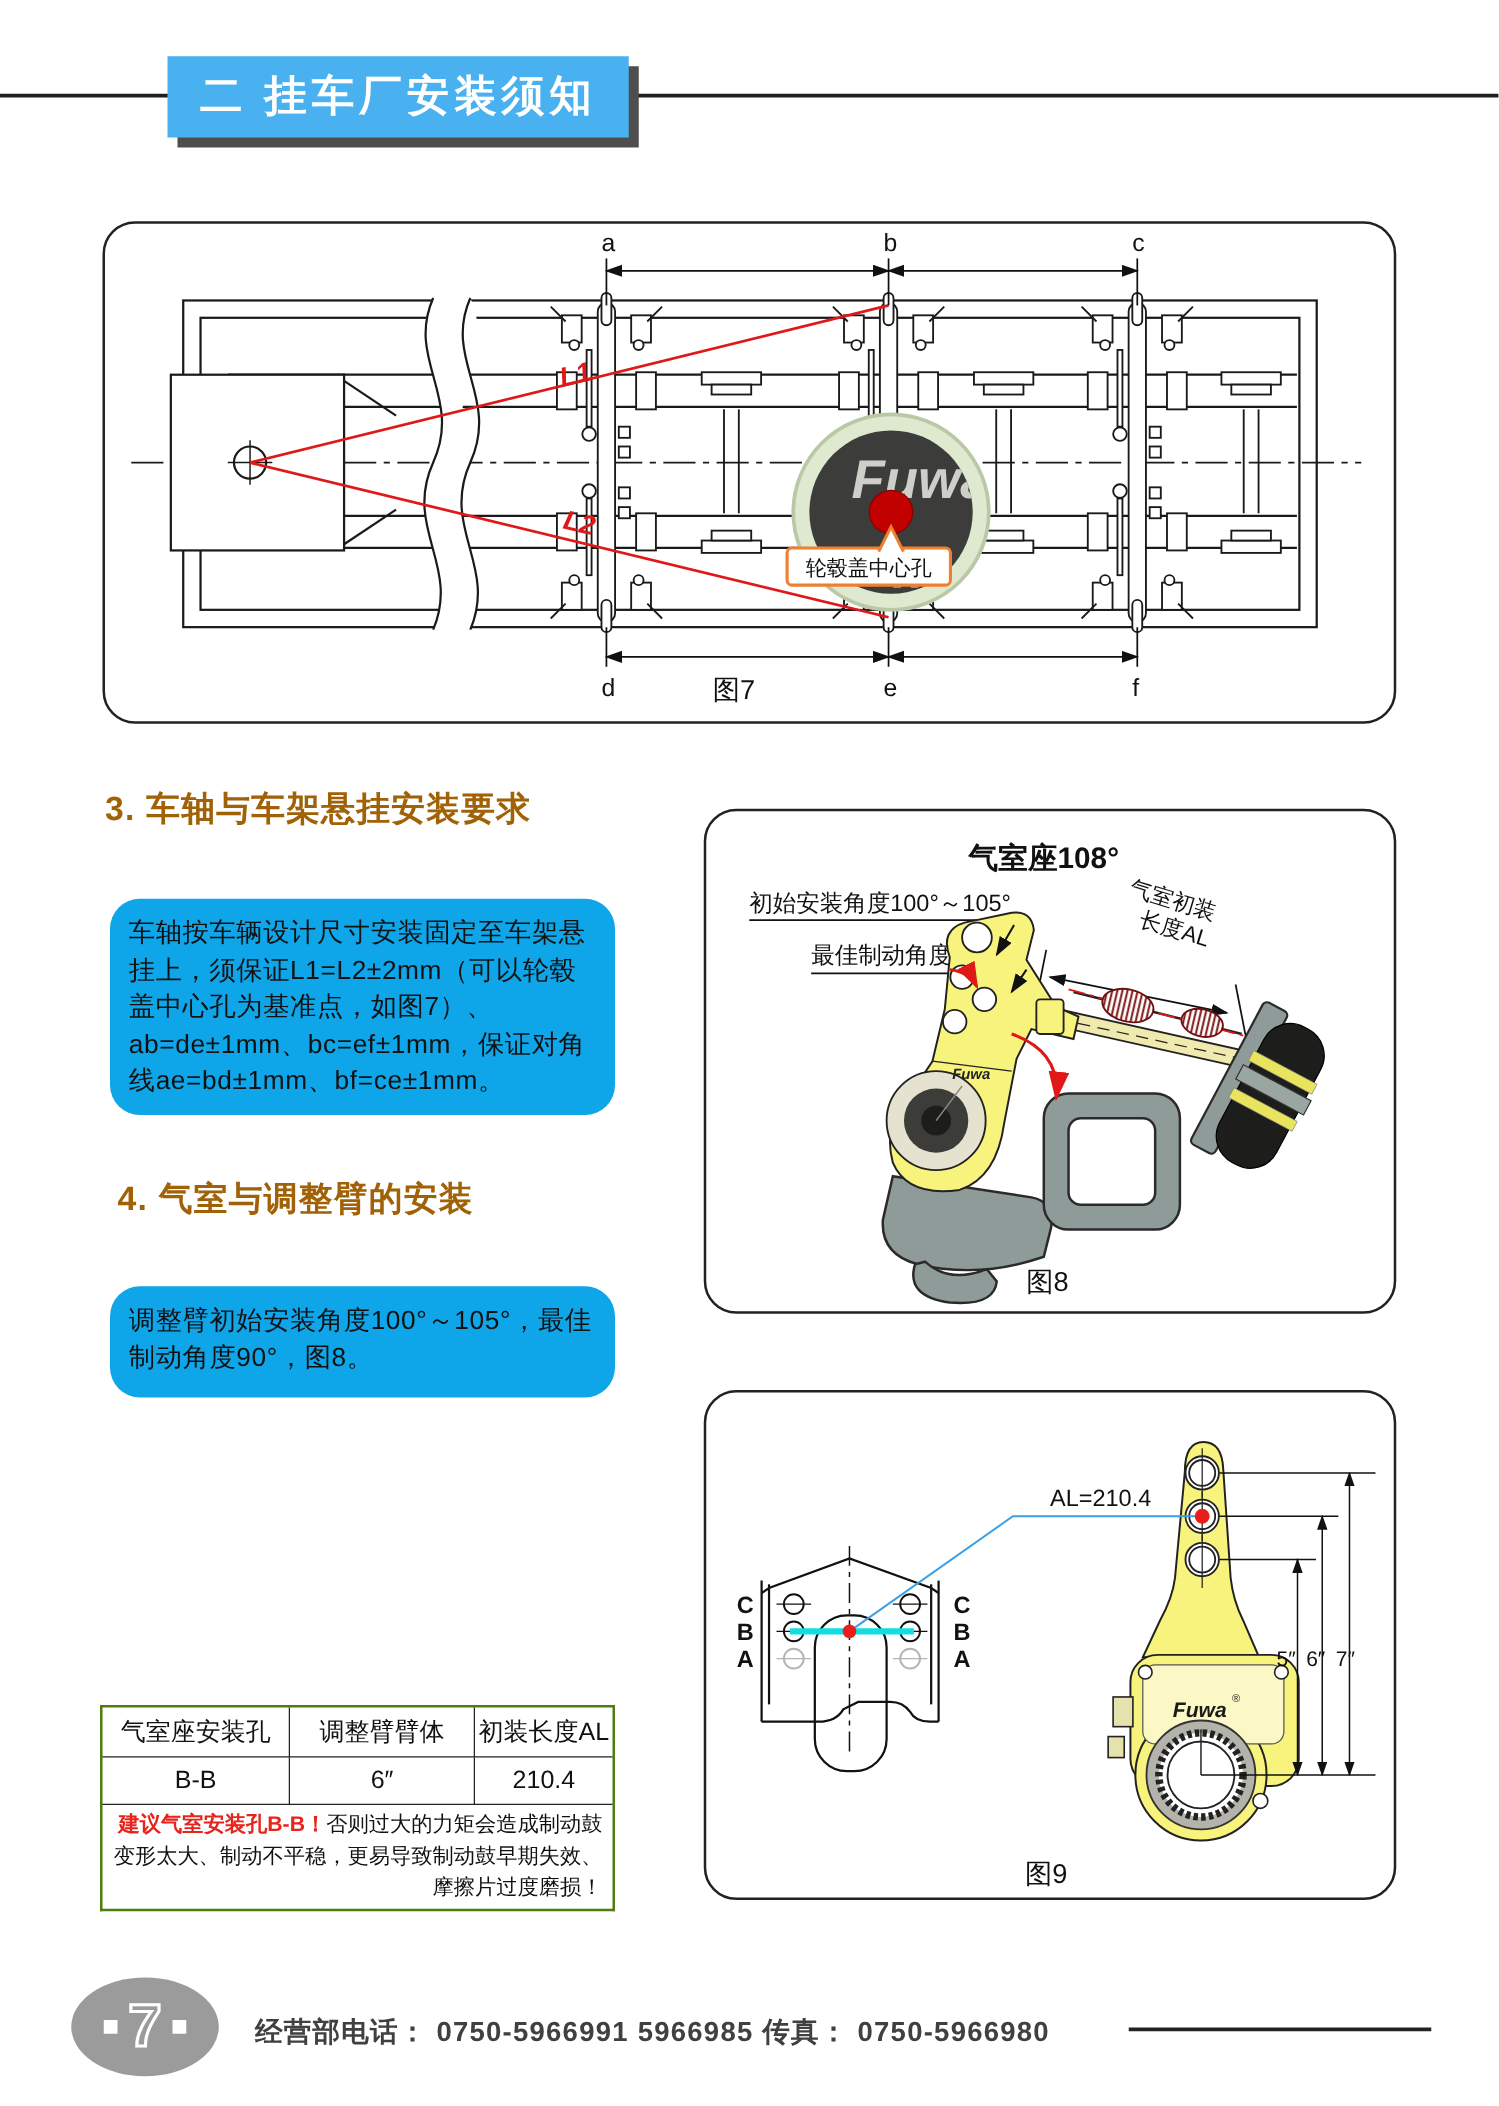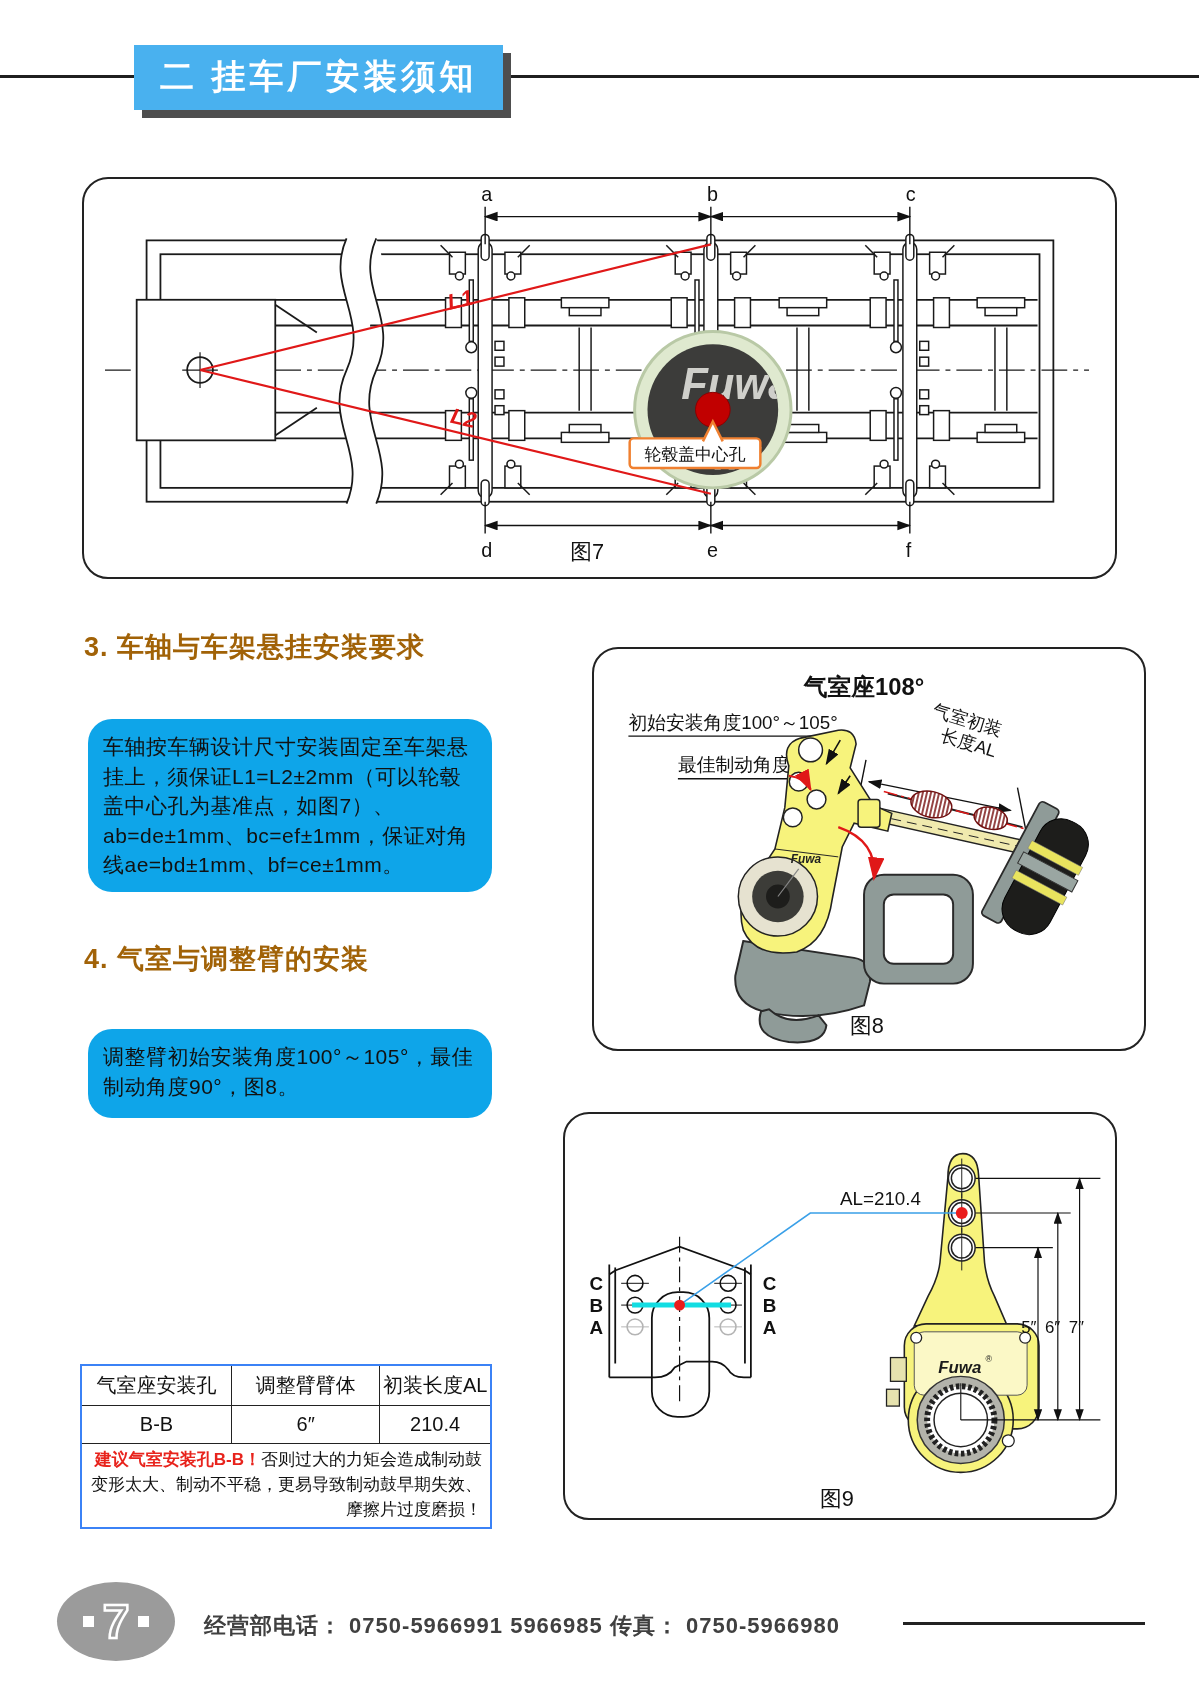--- a/index.html
+++ b/index.html
@@ -5,32 +5,32 @@
   html,body{margin:0;padding:0;background:#ffffff;}
   body{font-family:"Liberation Sans","DejaVu Sans",sans-serif;}
   #page{position:relative;width:1199px;height:1685px;background:#fff;overflow:hidden;}
   svg{font-family:inherit;display:block;}
   .topline{position:absolute;left:0;top:75px;width:1199px;height:3px;background:#1f1f1f;}
   .header-box{position:absolute;left:134px;top:45px;background:#49b1ef;color:#fff;
     font-size:34px;font-weight:bold;letter-spacing:4px;padding:9px 26px 10px 26px;
     box-shadow:8px 8px 0 0 #4e4e4e;white-space:nowrap;}
   .panel{position:absolute;border:2px solid #222;border-radius:26px;background:#fff;}
   .fig7{left:82px;top:177px;width:1031px;height:398px;}
-  .fig8{left:592px;top:647px;width:550px;height:400px;}
+  .fig8{left:563px;top:647px;width:550px;height:400px;}
   .fig9{left:563px;top:1112px;width:550px;height:404px;}
   .red-heading{position:absolute;color:#a16207;font-size:27px;font-weight:600;letter-spacing:1px;white-space:nowrap;}
   .h3{left:84px;top:629px;}
-  .h4{left:84px;top:941px;}
+  .h4{left:94px;top:941px;}
   .pinkbox{position:absolute;background:#0ea5e9;border-radius:24px;color:#111;
     font-size:21px;line-height:29.5px;padding:13px 15px;letter-spacing:0.5px;}
   .box1{left:88px;top:719px;width:374px;height:147px;}
   .box2{left:88px;top:1029px;width:374px;height:63px;}
   .box3{left:88px;top:1167px;width:374px;height:120px;}
   table.spec{position:absolute;left:80px;top:1364px;width:412px;border-collapse:collapse;
-    border:2px solid #3b82f6;color:#111;}
+    border:2px solid #4d7c0f;color:#111;}
   table.spec th,table.spec td{border:1.5px solid #222;text-align:center;font-weight:normal;}
   table.spec th{font-size:20px;height:37px;}
   table.spec td.val{font-size:20px;height:35px;}
   table.spec td.warn{font-size:17px;line-height:25px;text-align:right;padding:3px 8px 5px 8px;}
   .warn-red{color:#e8231c;font-weight:bold;}
   .footer-ellipse{position:absolute;left:57px;top:1582px;width:118px;height:79px;border-radius:50%;
     background:#9b9b9b;display:flex;align-items:center;justify-content:center;gap:9px;}
   .footer-ellipse .sq{width:11px;height:11px;background:#fff;}
   .footer-ellipse .num{font-size:48px;font-weight:bold;color:#9b9b9b;
     -webkit-text-stroke:2.5px #ffffff;text-shadow:0 0 1px #fff;}

